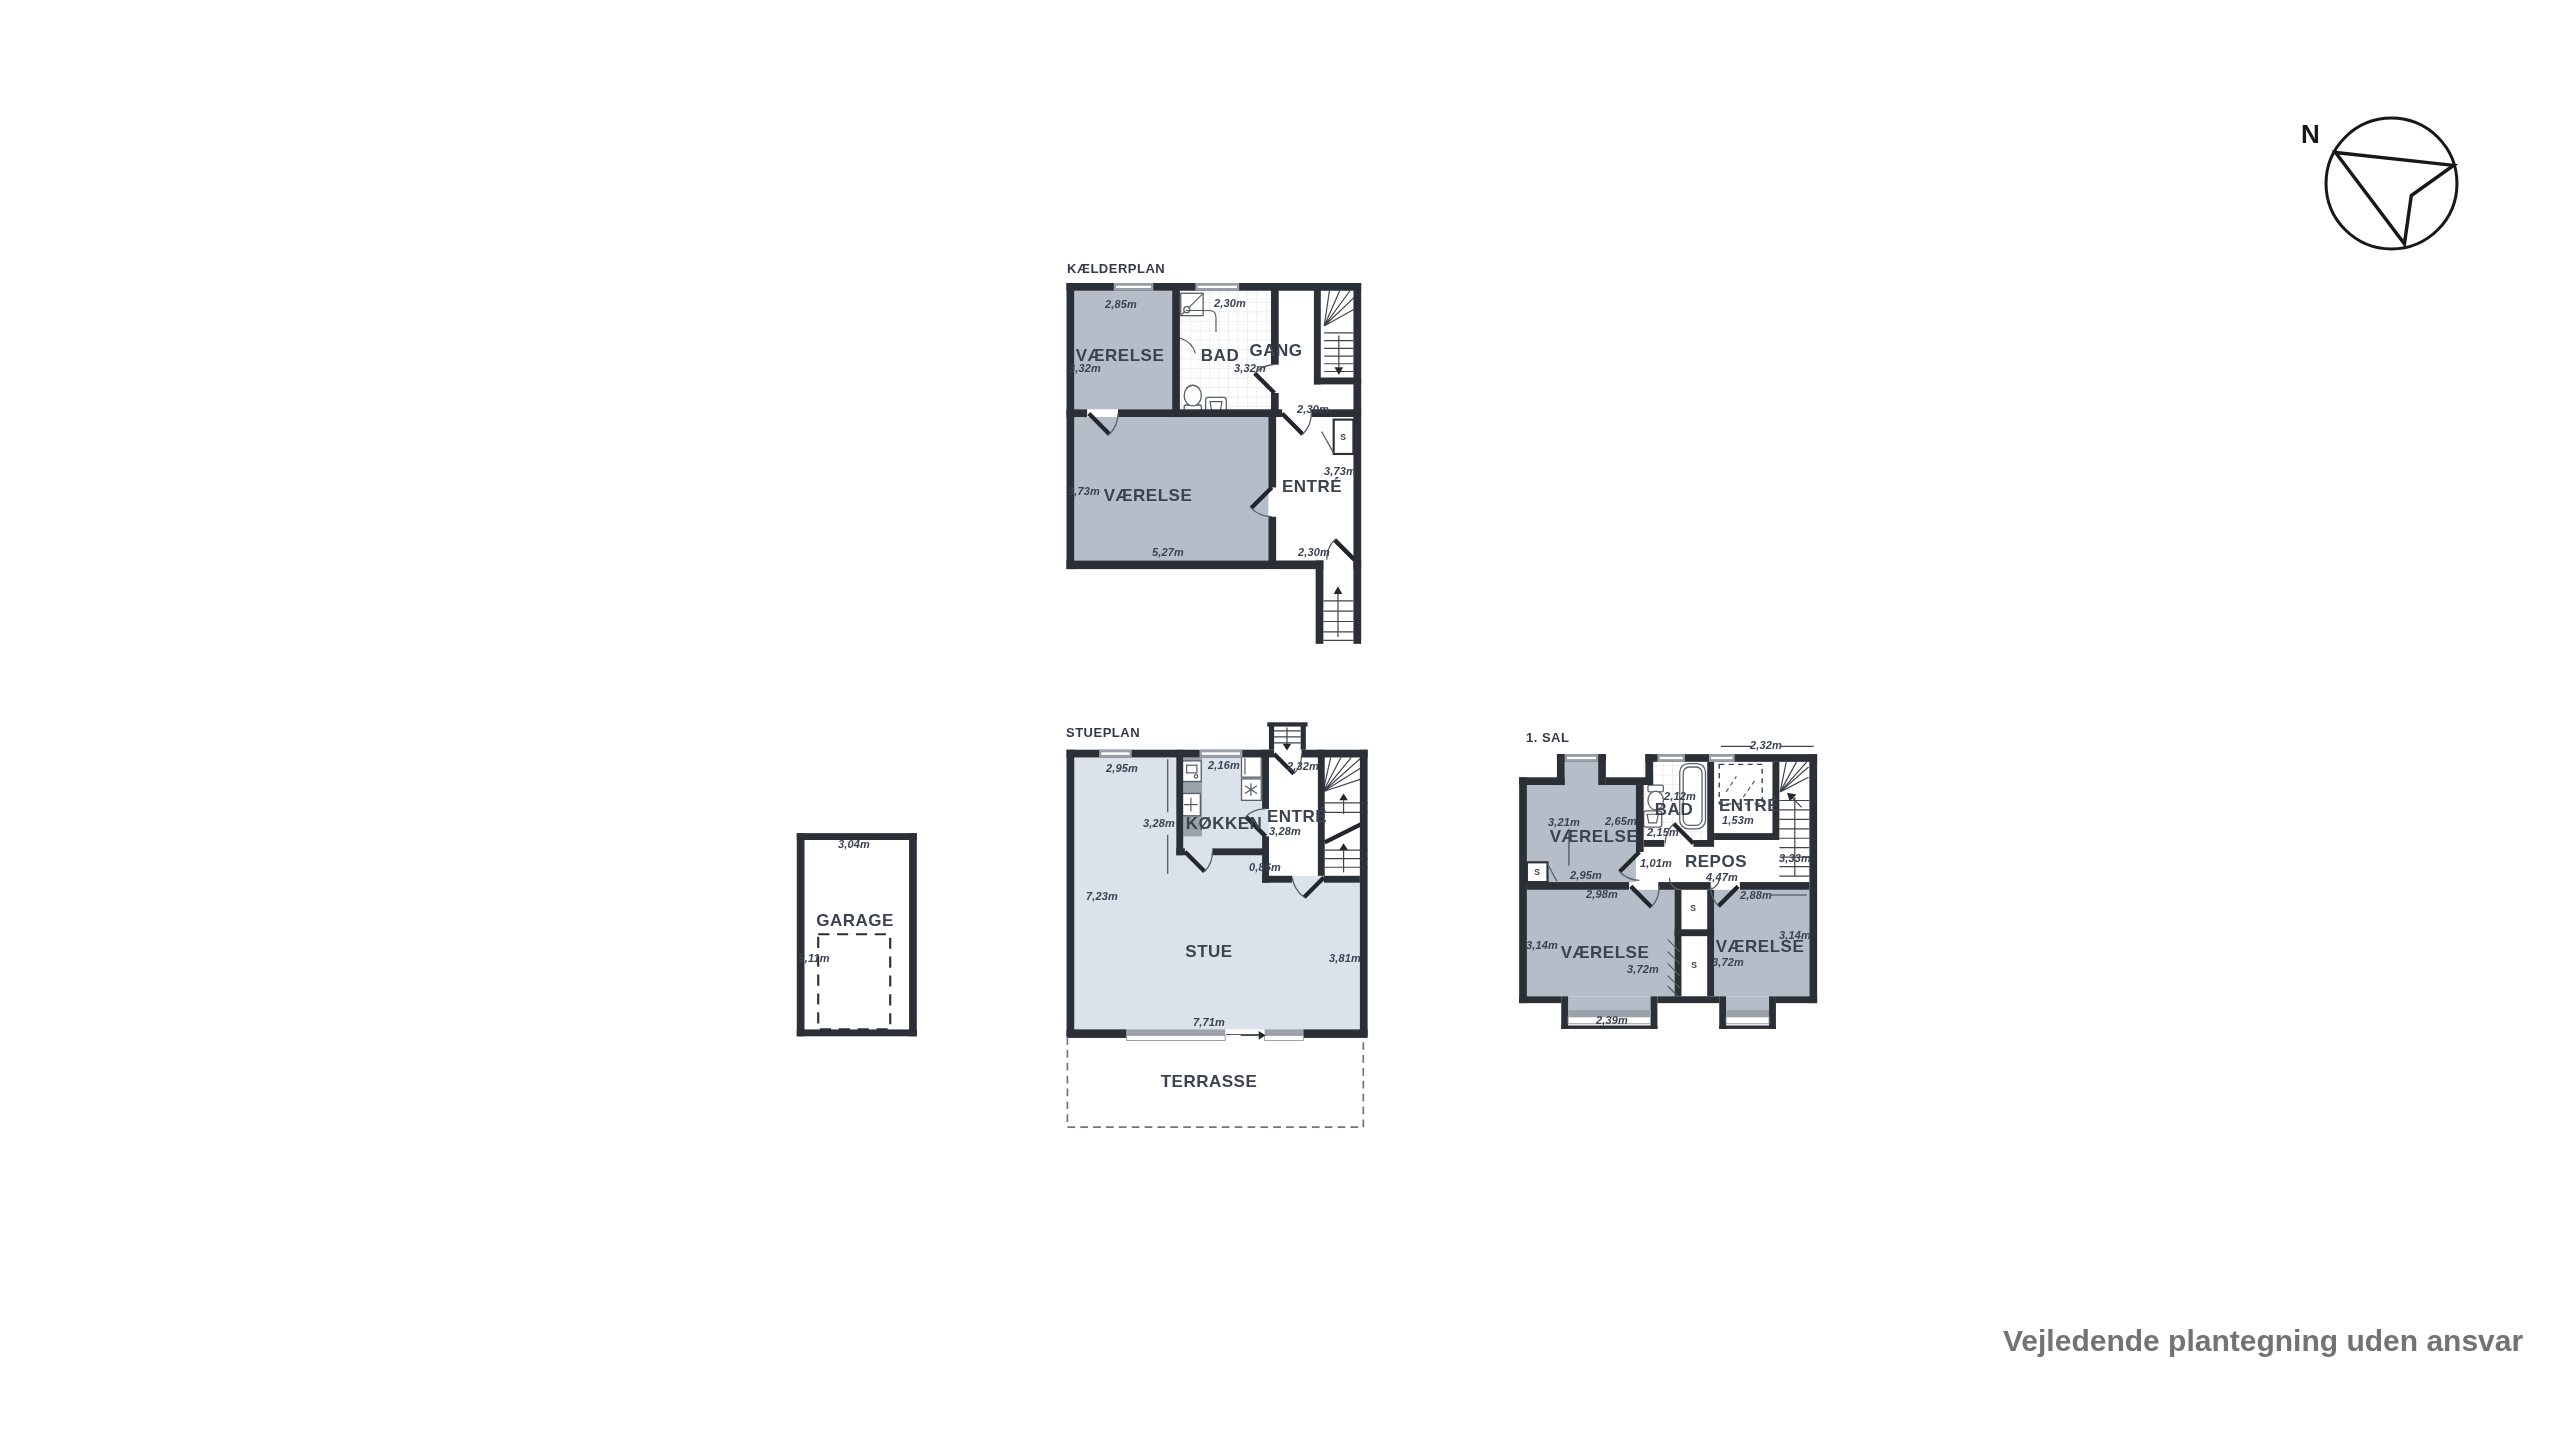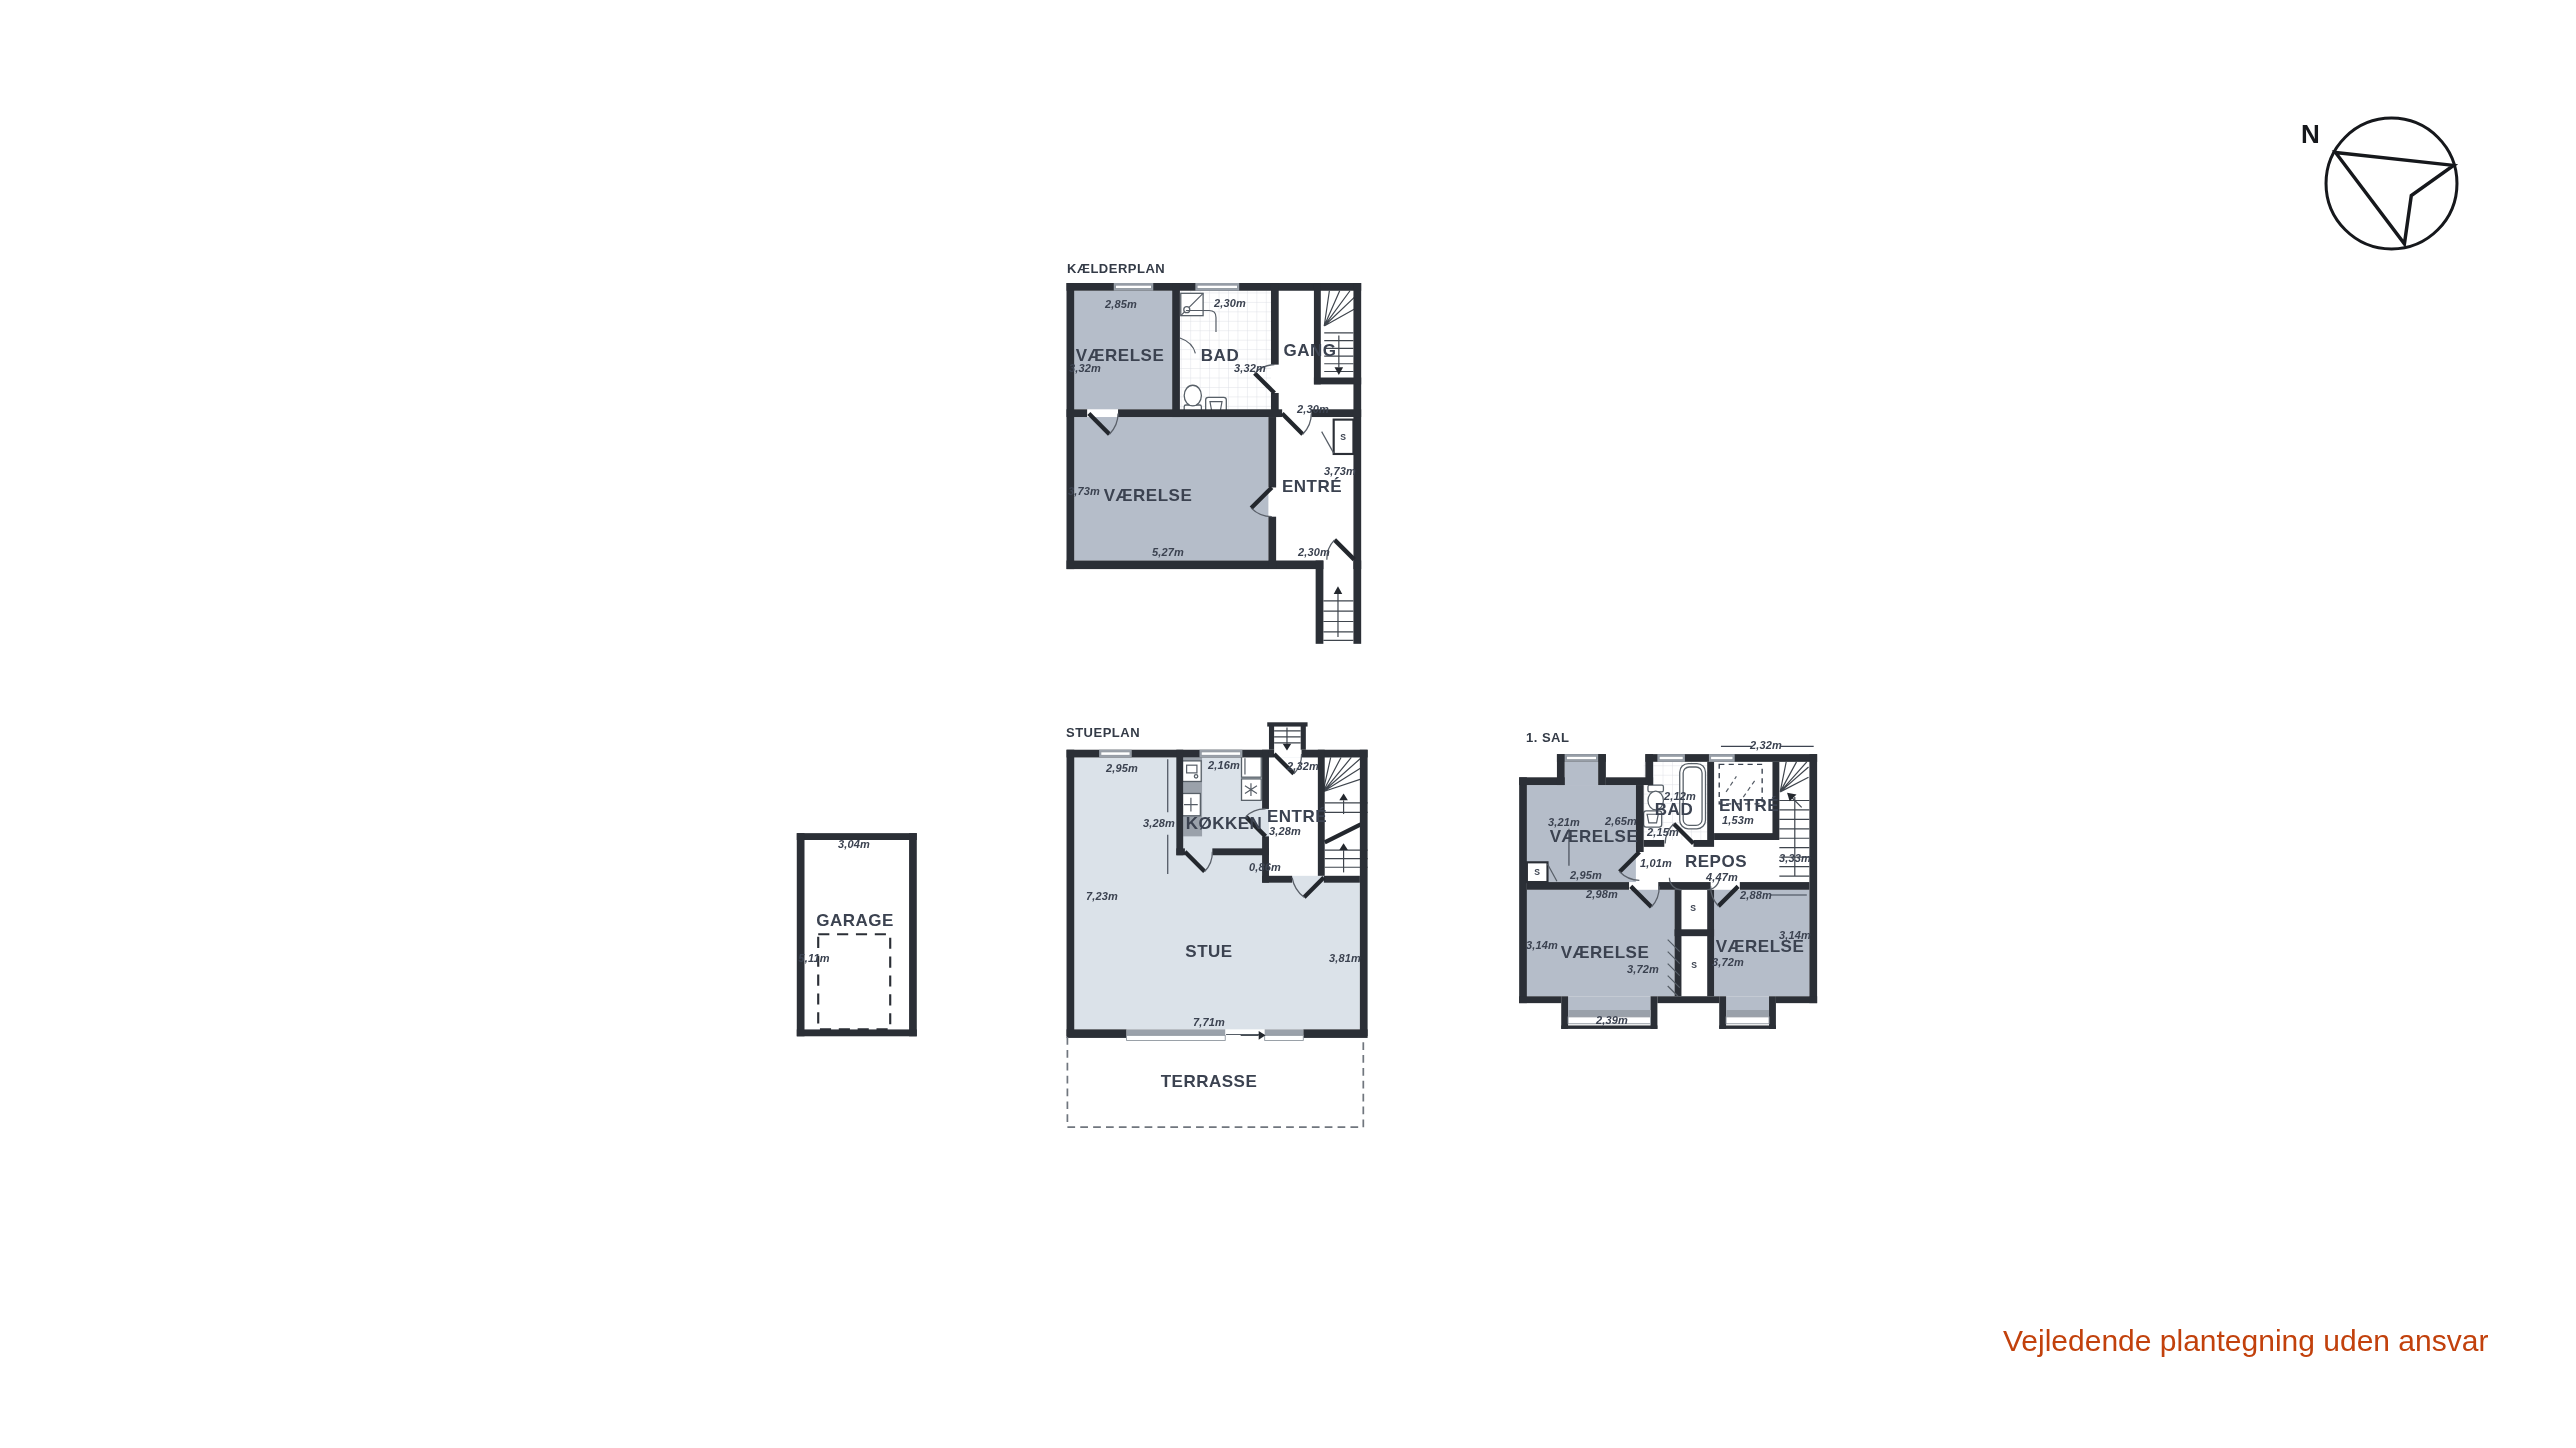--- a/index.html
+++ b/index.html
@@ -7,21 +7,21 @@
           font-family:"Liberation Sans",sans-serif;}
   svg{position:absolute;overflow:visible;}
   .lbl{position:absolute;color:#3b4250;font-weight:700;white-space:nowrap;
        transform:translate(-50%,-50%);line-height:1;}
   .m{font-size:11px;letter-spacing:0.2px;font-style:italic;}
   .room{font-size:17px;letter-spacing:0.5px;}
   .s{font-size:8.6px;}
   .plan-title{position:absolute;color:#343b47;font-weight:700;font-size:13px;
               letter-spacing:0.5px;white-space:nowrap;line-height:1;}
   #north-label{position:absolute;left:2301px;top:121px;font-weight:700;font-size:26px;color:#16181c;line-height:1;}
-  #disclaimer{position:absolute;left:2003px;top:1324px;font-size:30px;color:#c2410c;font-weight:400;white-space:nowrap;line-height:1.1;}
+  #disclaimer{position:absolute;left:2003px;top:1324px;font-size:30px;color:#737373;font-weight:700;white-space:nowrap;line-height:1.1;}
   .wall{fill:#2b2f36;}
   .blue{fill:#b5bdc9;}
   .lightblue{fill:#dbe2e9;}
   .white{fill:#ffffff;}
   .wingray{fill:#9aa1aa;}
   .winwhite{fill:#ffffff;stroke:#8b929b;stroke-width:1;}
   .step{stroke:#3f454d;stroke-width:1.4;fill:none;}
   .thin{stroke:#565d66;stroke-width:1.4;fill:none;}
   .arc{stroke:#5a6069;stroke-width:1.5;fill:none;}
   .leaf{stroke:#23272d;stroke-width:5;fill:none;stroke-linecap:butt;}
@@ -110,21 +110,21 @@
       <line class="leaf" x1="1577" y1="652" x2="1554" y2="629"></line>
       <path class="arc" d="M1545,652 A32,32 0 0 1 1554,629"></path>
     </g>
   </svg>
   <div class="lbl m" style="left:1121px;top:304px">2,85m</div>
   <div class="lbl room" style="left:1120px;top:355px">VÆRELSE</div>
   <div class="lbl m" style="left:1085px;top:368px">3,32m</div>
   <div class="lbl m" style="left:1230px;top:303px">2,30m</div>
   <div class="lbl room" style="left:1220px;top:355px">BAD</div>
   <div class="lbl m" style="left:1250px;top:368px">3,32m</div>
-  <div class="lbl room" style="left:1310px;top:350px">GANG</div>
+  <div class="lbl room" style="left:1276px;top:350px">GANG</div>
   <div class="lbl m" style="left:1313px;top:409px">2,30m</div>
   <div class="lbl s" style="left:1343px;top:437px">S</div>
   <div class="lbl m" style="left:1340px;top:471px">3,73m</div>
   <div class="lbl room" style="left:1312px;top:486px">ENTRÉ</div>
   <div class="lbl m" style="left:1084px;top:491px">3,73m</div>
   <div class="lbl room" style="left:1148px;top:495px">VÆRELSE</div>
   <div class="lbl m" style="left:1168px;top:552px">5,27m</div>
   <div class="lbl m" style="left:1314px;top:552px">2,30m</div>
 
   <div class="plan-title" style="left:1066px;top:726px">STUEPLAN</div>

